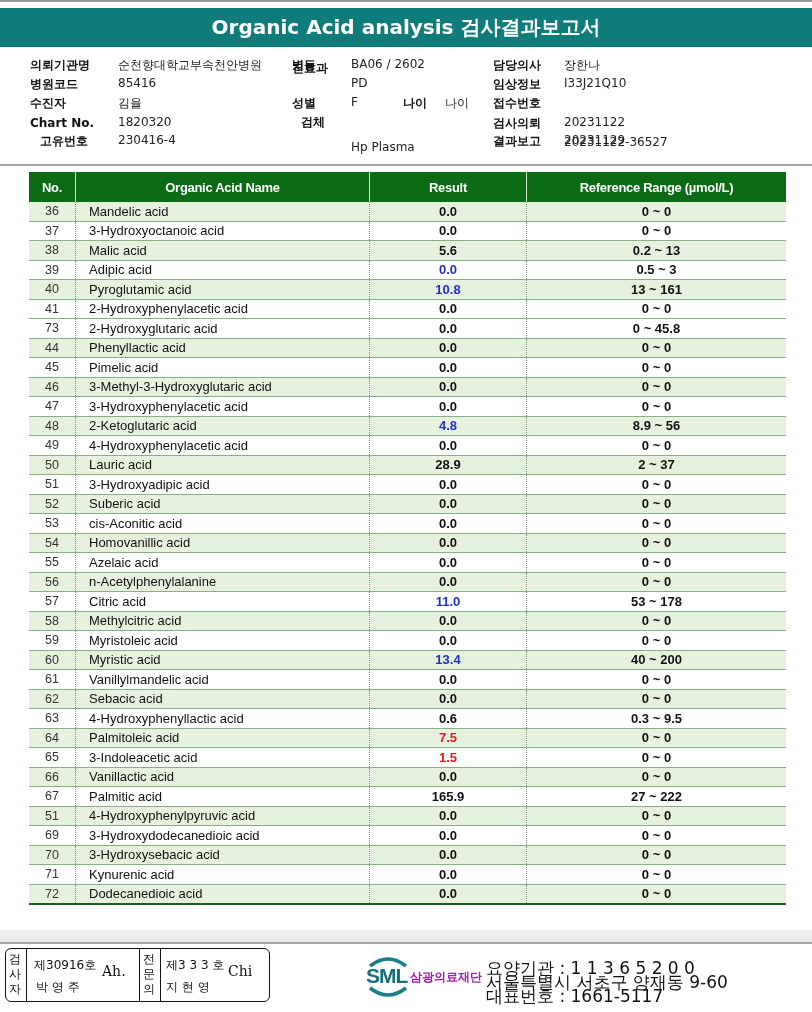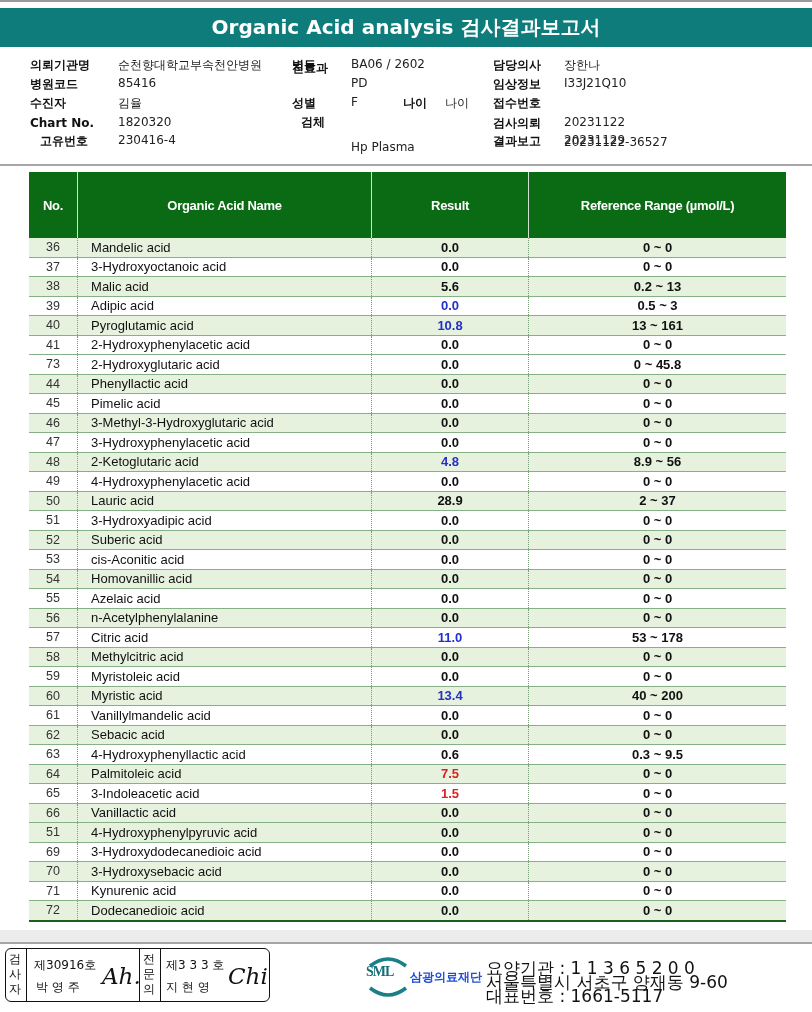--- a/index.html
+++ b/index.html
@@ -8,42 +8,42 @@
   .topline { position:absolute; left:0; top:0; width:812px; height:2px; background:#9a9a9a; }
   .title-band { position:absolute; left:0; top:8px; width:812px; height:39px; background:#0e7c7b;
                 color:#fff; font-size:20px; font-weight:bold; text-align:center; line-height:39px; }
   .info { position:absolute; font-size:12px; }
   .info .lbl { position:absolute; font-weight:bold; font-size:12px; white-space:nowrap; }
   .info .val { position:absolute; font-size:12px; white-space:nowrap; color:#222; }
   .sep { position:absolute; left:0; width:812px; height:2px; background:#a6a6a6; }
   .gray-gap { position:absolute; left:0; width:812px; background:#ececec; }
   table.res { position:absolute; left:29px; top:172px; width:757px; border-collapse:collapse;
               font-family:"Liberation Sans", sans-serif; font-size:13px; }
-  table.res th { background:#0b6a14; color:#fff; font-weight:bold; height:38px; padding:14px;
+  table.res th { background:#0b6a14; color:#fff; font-weight:bold; height:30px; padding:0;
                  font-size:13px; letter-spacing:-0.3px; border-left:1px solid #cfe1cf; }
   table.res th:first-child { border-left:none; }
   table.res td { height:18.5px; padding:0; border-bottom:1px solid #86b086; }
   table.res tr.alt td { background:#e6f2de; }
   table.res td.no { width:46px; text-align:center; color:#333; font-size:12.5px; border-right:1px dotted #7a9a7a; }
   table.res td.name { width:280px; padding-left:13px; text-align:left; border-right:1px dotted #7a9a7a; }
   table.res td.result { width:156px; text-align:center; font-weight:bold; border-right:1px dotted #7a9a7a; }
   table.res td.range { text-align:center; font-weight:bold; }
   table.res tr:last-child td { border-bottom:2px solid #1f5d1f; }
   .low { color:#2330c8; }
   .high { color:#e01e1e; }
   .sign-box { position:absolute; left:5px; top:948px; width:263px; height:52px; border:1px solid #111;
               border-radius:6px; font-size:12px; }
   .sign-box .vtxt { position:absolute; top:3px; width:14px; font-size:12px; line-height:15px; text-align:center; }
   .sign-box .vline { position:absolute; top:0; width:1px; height:52px; background:#111; }
   .sign-box .t { position:absolute; font-size:12px; white-space:nowrap; }
-  .sig { position:absolute; font-family:"DejaVu Serif", serif; font-style:italic; font-size:23px; }
+  .sig { position:absolute; font-family:"DejaVu Serif", serif; font-size:14px; }
   .logo { position:absolute; left:364px; top:952px; width:48px; height:48px; }
-  .logo-txt { position:absolute; left:366px; top:964px; font-family:Liberation Serif, serif;
-              font-weight:bold; font-size:14px; color:#166e7a; letter-spacing:-1px; }
-  .org-name { position:absolute; left:410px; top:969px; font-size:12px; color:#1d4ed8; font-weight:bold; }
+  .logo-txt { position:absolute; left:366px; top:964px; font-family:Liberation Sans, sans-serif;
+              font-weight:bold; font-size:21px; color:#166e7a; letter-spacing:-1px; }
+  .org-name { position:absolute; left:410px; top:969px; font-size:12px; color:#a21caf; font-weight:bold; }
   .addr { position:absolute; left:486px; font-size:17px; color:#111; white-space:nowrap; }
 </style>
 </head>
 <body>
 
 <div class="topline"></div>
 <div class="title-band">Organic Acid analysis 검사결과보고서</div>
 
 <div class="info" style="left:0;top:0;">
   <span class="lbl" style="left:30px;top:57px;">의뢰기관명</span>
@@ -265,20 +265,26 @@
         <td class="no">65</td>
         <td class="name">3-Indoleacetic acid</td>
         <td class="result high">1.5</td>
         <td class="range">0 ~ 0</td>
       </tr>
       <tr class="alt">
         <td class="no">66</td>
         <td class="name">Vanillactic acid</td>
         <td class="result">0.0</td>
         <td class="range">0 ~ 0</td>
+      </tr>
+      <tr>
+        <td class="no">67</td>
+        <td class="name">Palmitic acid</td>
+        <td class="result">165.9</td>
+        <td class="range">27 ~ 222</td>
       </tr>
       <tr class="alt">
         <td class="no">51</td>
         <td class="name">4-Hydroxyphenylpyruvic acid</td>
         <td class="result">0.0</td>
         <td class="range">0 ~ 0</td>
       </tr>
       <tr>
         <td class="no">69</td>
         <td class="name">3-Hydroxydodecanedioic acid</td>

